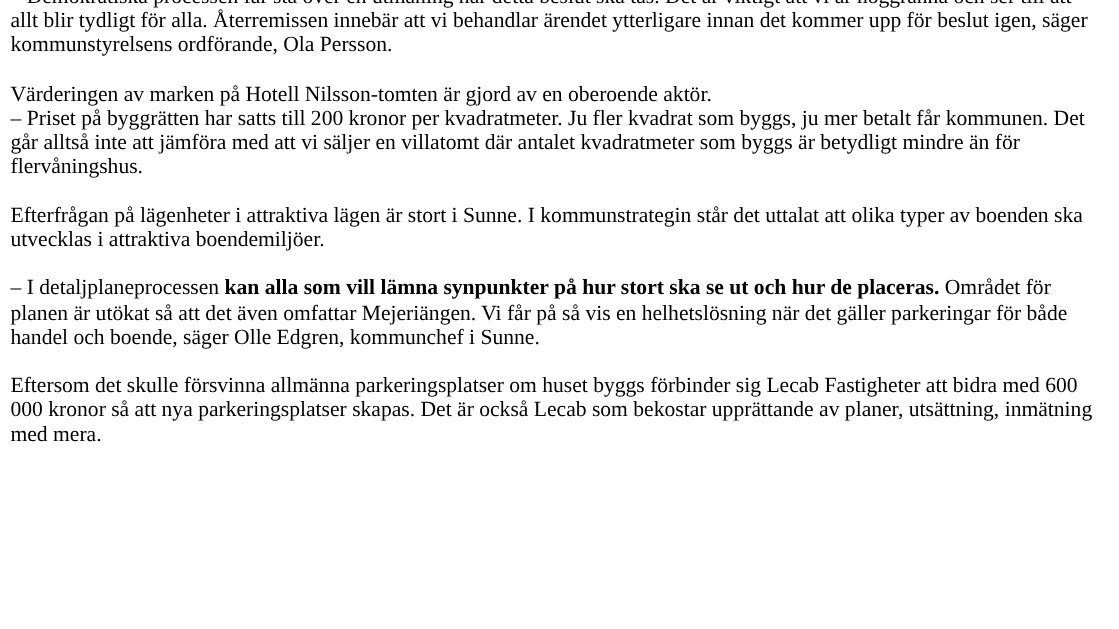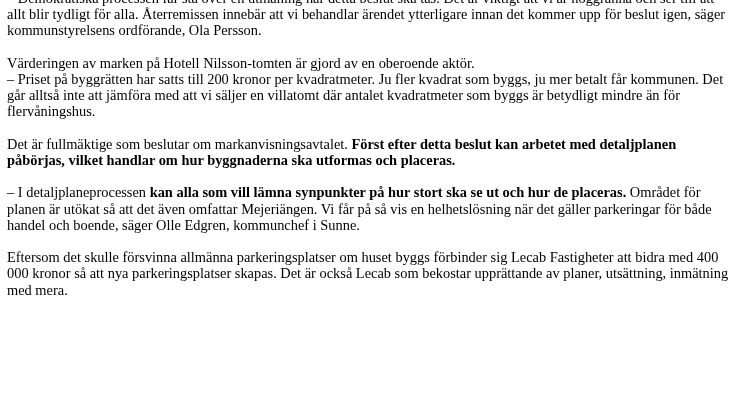--- a/index.html
+++ b/index.html
@@ -33,17 +33,17 @@
   }
 </style>
 </head>
 <body>
 
 <div class="page">
   <div class="doc">
     <p><span>– Demokratiska processen får stå över en utmaning när detta beslut ska tas. Det är viktigt att vi är noggranna och ser till att allt blir tydligt för alla. Återremissen innebär att vi behandlar ärendet ytterligare innan det kommer upp för beslut igen, säger kommunstyrelsens ordförande, Ola Persson.</span></p>
     <p><span>Värderingen av marken på Hotell Nilsson-tomten är gjord av en oberoende aktör.
 – Priset på byggrätten har satts till 200 kronor per kvadratmeter. Ju fler kvadrat som byggs, ju mer betalt får kommunen. Det går alltså inte att jämföra med att vi säljer en villatomt där antalet kvadratmeter som byggs är betydligt mindre än för flervåningshus.</span></p>
-    <p><span>Det är fullmäktige som beslutar om markanvisningsavtalet. </span><span class="b">Först efter detta beslut kan arbetet med detaljplanen påbörjas, vilket handlar om hur byggnaderna ska utformas och placeras.</span></p>
+    <p><span>Efterfrågan på lägenheter i attraktiva lägen är stort i Sunne. I kommunstrategin står det uttalat att olika typer av boenden ska utvecklas i attraktiva boendemiljöer.</span></p>
     <p><span>– I detaljplaneprocessen </span><span class="b">kan alla som vill lämna synpunkter på hur stort ska se ut och hur de placeras.</span><span> Området för planen är utökat så att det även omfattar Mejeriängen. Vi får på så vis en helhetslösning när det gäller parkeringar för både handel och boende, säger Olle Edgren, kommunchef i Sunne.</span></p>
-    <p><span>Eftersom det skulle försvinna allmänna parkeringsplatser om huset byggs förbinder sig Lecab Fastigheter att bidra med 400 000 kronor så att nya parkeringsplatser skapas. Det är också Lecab som bekostar upprättande av planer, utsättning, inmätning med mera.</span></p>
+    <p><span>Eftersom det skulle försvinna allmänna parkeringsplatser om huset byggs förbinder sig Lecab Fastigheter att bidra med 600 000 kronor så att nya parkeringsplatser skapas. Det är också Lecab som bekostar upprättande av planer, utsättning, inmätning med mera.</span></p>
   </div>
 </div>
 
 </body></html>

